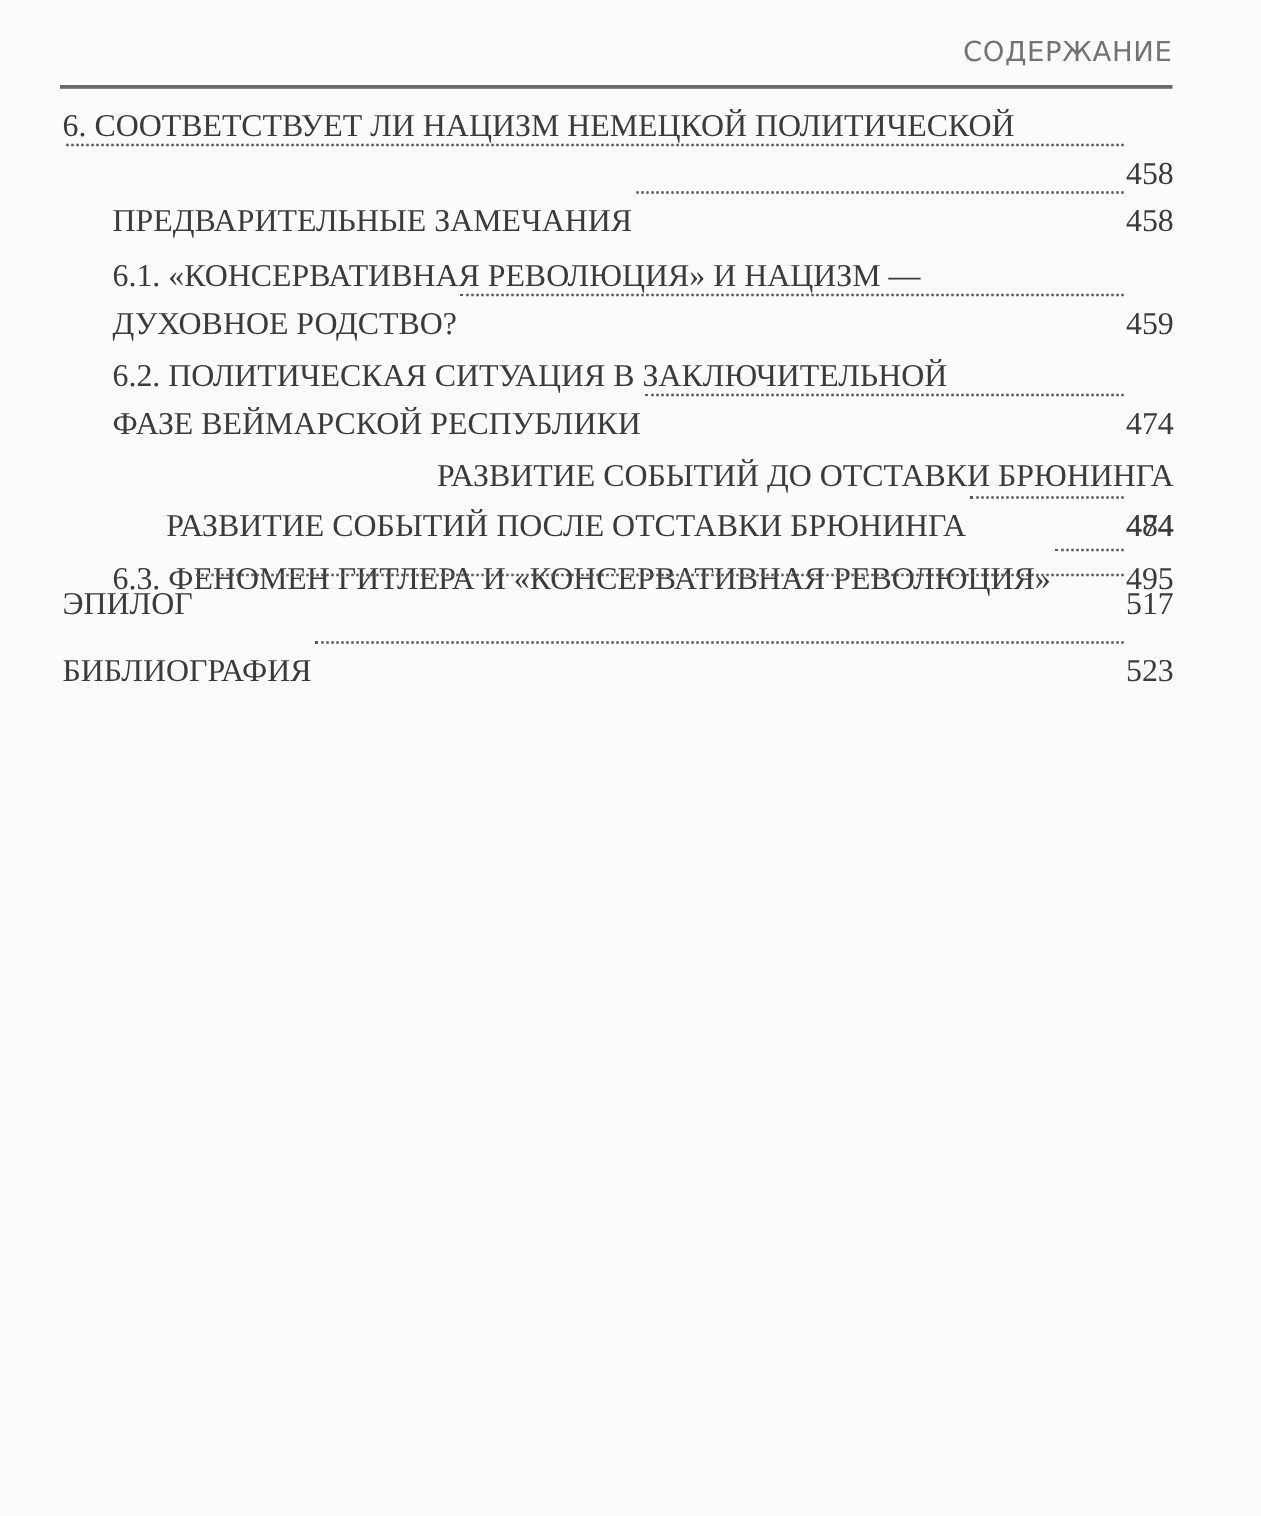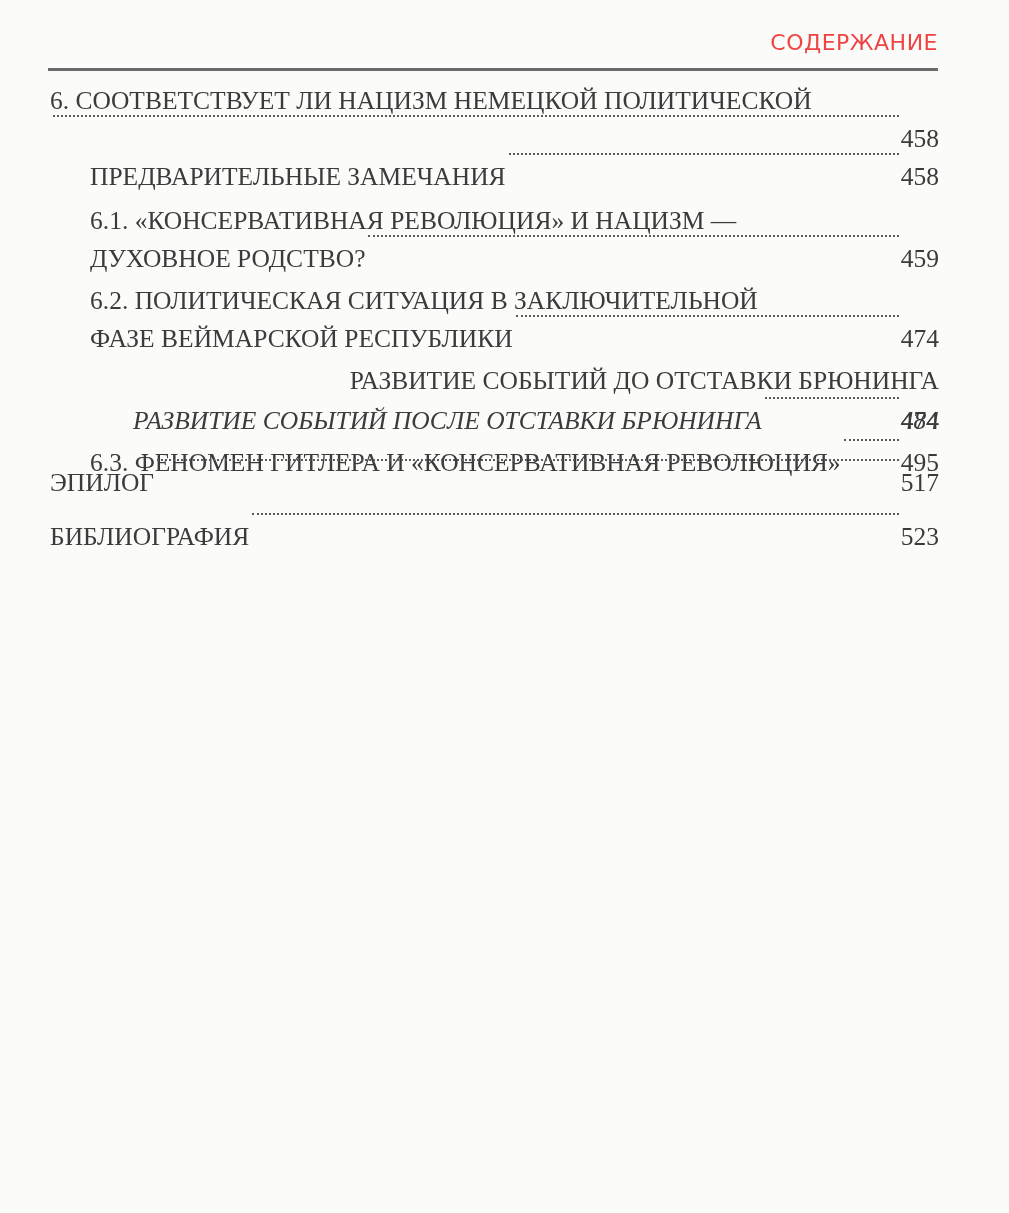--- a/index.html
+++ b/index.html
@@ -7,21 +7,21 @@
       width: 1009px; height: 1213px;
       background: #fbfbfa;
       position: relative; overflow: hidden;
       font-family: "Liberation Serif", "DejaVu Serif", serif;
       color: #3b3b3b;
     }
     .page-header {
       position: absolute; right: 71px; top: 30px;
       font-family: "DejaVu Sans", "Liberation Sans", sans-serif;
       font-size: 22px; letter-spacing: 0.5px;
-      color: #ef4444;
+      color: #737373;
     }
     .rule {
       position: absolute; left: 48px; top: 68px;
       width: 890px; height: 3px;
       background: #6a6a6a;
     }
     .toc {
       position: absolute; left: 0; top: 82px; width: 1009px;
     }
     .line {
@@ -90,21 +90,21 @@
     <span class="leader"></span>
     <span class="page">474</span>
   </div>
 
   <div class="line lvl2" style="top:280px; right:70px;flex-direction:column;">
     <span class="title">РАЗВИТИЕ СОБЫТИЙ ДО ОТСТАВКИ БРЮНИНГА</span>
     <span class="leader"></span>
     <span class="page">474</span>
   </div>
 
-  <div class="line lvl2" style="top:320px; right:70px;font-style:italic;">
+  <div class="line lvl2" style="top:320px; right:70px;">
     <span class="title">РАЗВИТИЕ СОБЫТИЙ ПОСЛЕ ОТСТАВКИ БРЮНИНГА</span>
     <span class="leader"></span>
     <span class="page">484</span>
   </div>
 
   <div class="line lvl1" style="top:362px; right:70px;">
     <span class="title">6.3. ФЕНОМЕН ГИТЛЕРА И «КОНСЕРВАТИВНАЯ РЕВОЛЮЦИЯ»</span>
     <span class="leader"></span>
     <span class="page">495</span>
   </div>

